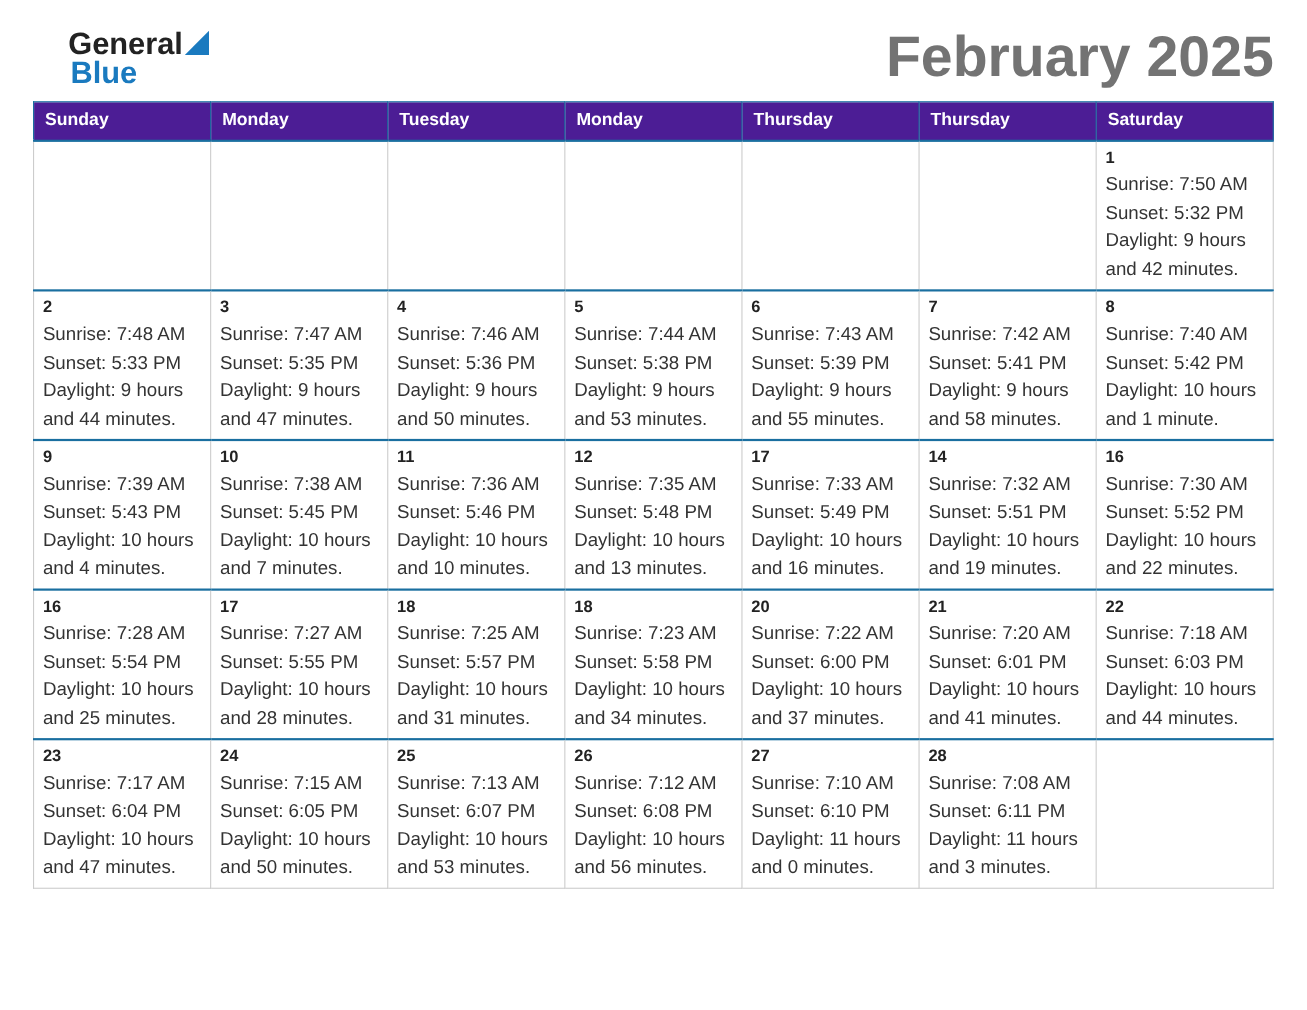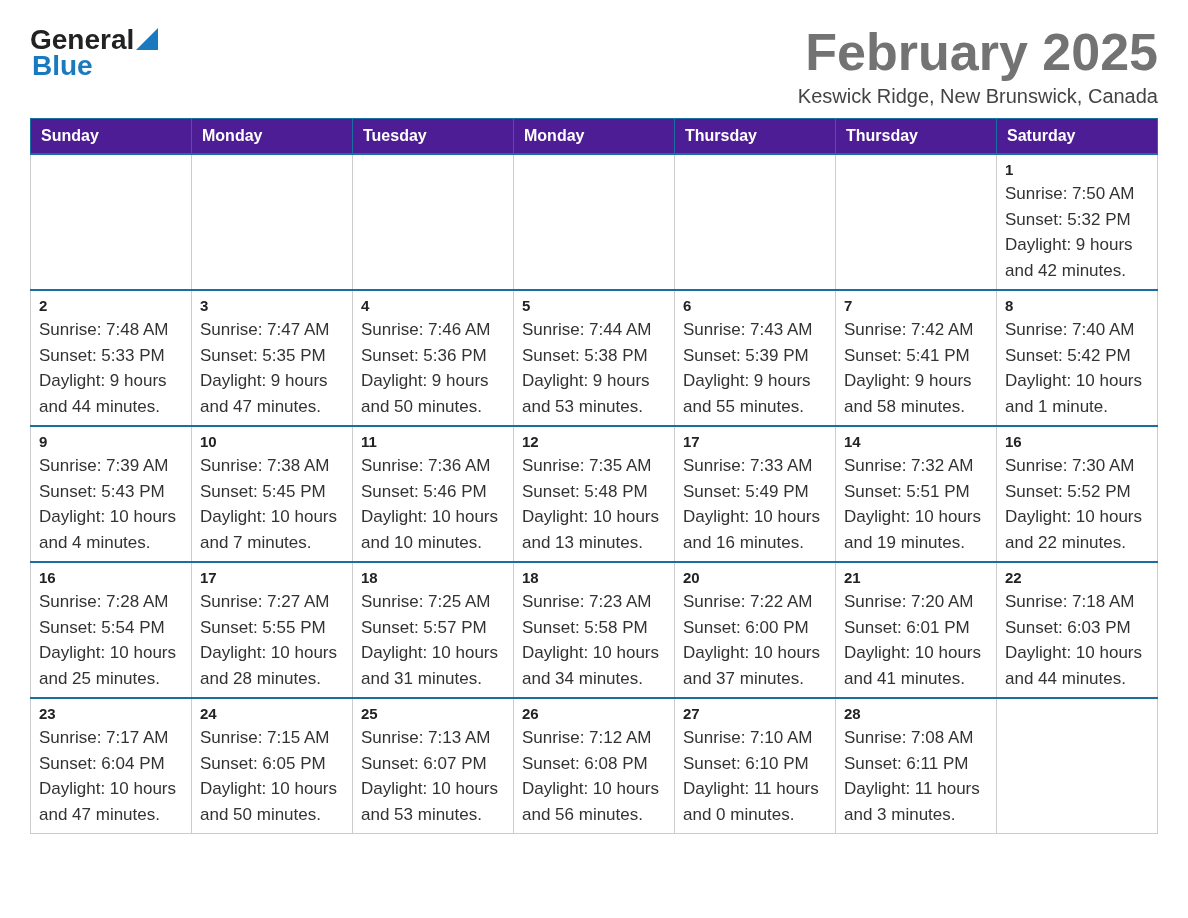--- a/index.html
+++ b/index.html
@@ -9,20 +9,21 @@
       color: #222;
       padding: 24px 30px;
       width: 1188px;
       min-height: 918px;
     }
     .header-row {
       display: flex;
       justify-content: space-between;
       align-items: flex-start;
       margin-bottom: 6px;
+      margin-left: 32px;
     }
     .logo {
       display: flex;
       align-items: flex-end;
       gap: 0;
     }
     .logo-text-general {
       font-size: 28px;
       font-weight: bold;
       color: #222;
@@ -110,21 +111,20 @@
 
         <svg class="logo-icon" viewBox="0 0 22 22" xmlns="http://www.w3.org/2000/svg">
           <polygon points="0,22 22,0 22,22" fill="#1a7abf"></polygon>
         </svg>
       </div>
       <span class="logo-text-blue" style="margin-top:-6px;margin-left:2px;text-align:center;">Blue</span>
     </div>
   </div>
   <div class="title-block">
     <div class="month-title">February 2025</div>
-    <div class="location-title">Keswick Ridge, New Brunswick, Canada</div>
   </div>
 </div>
 
 <table class="calendar-table">
   <thead>
     <tr>
     <th>Sunday</th>
         <th>Monday</th>
         <th>Tuesday</th>
         <th>Monday</th>

